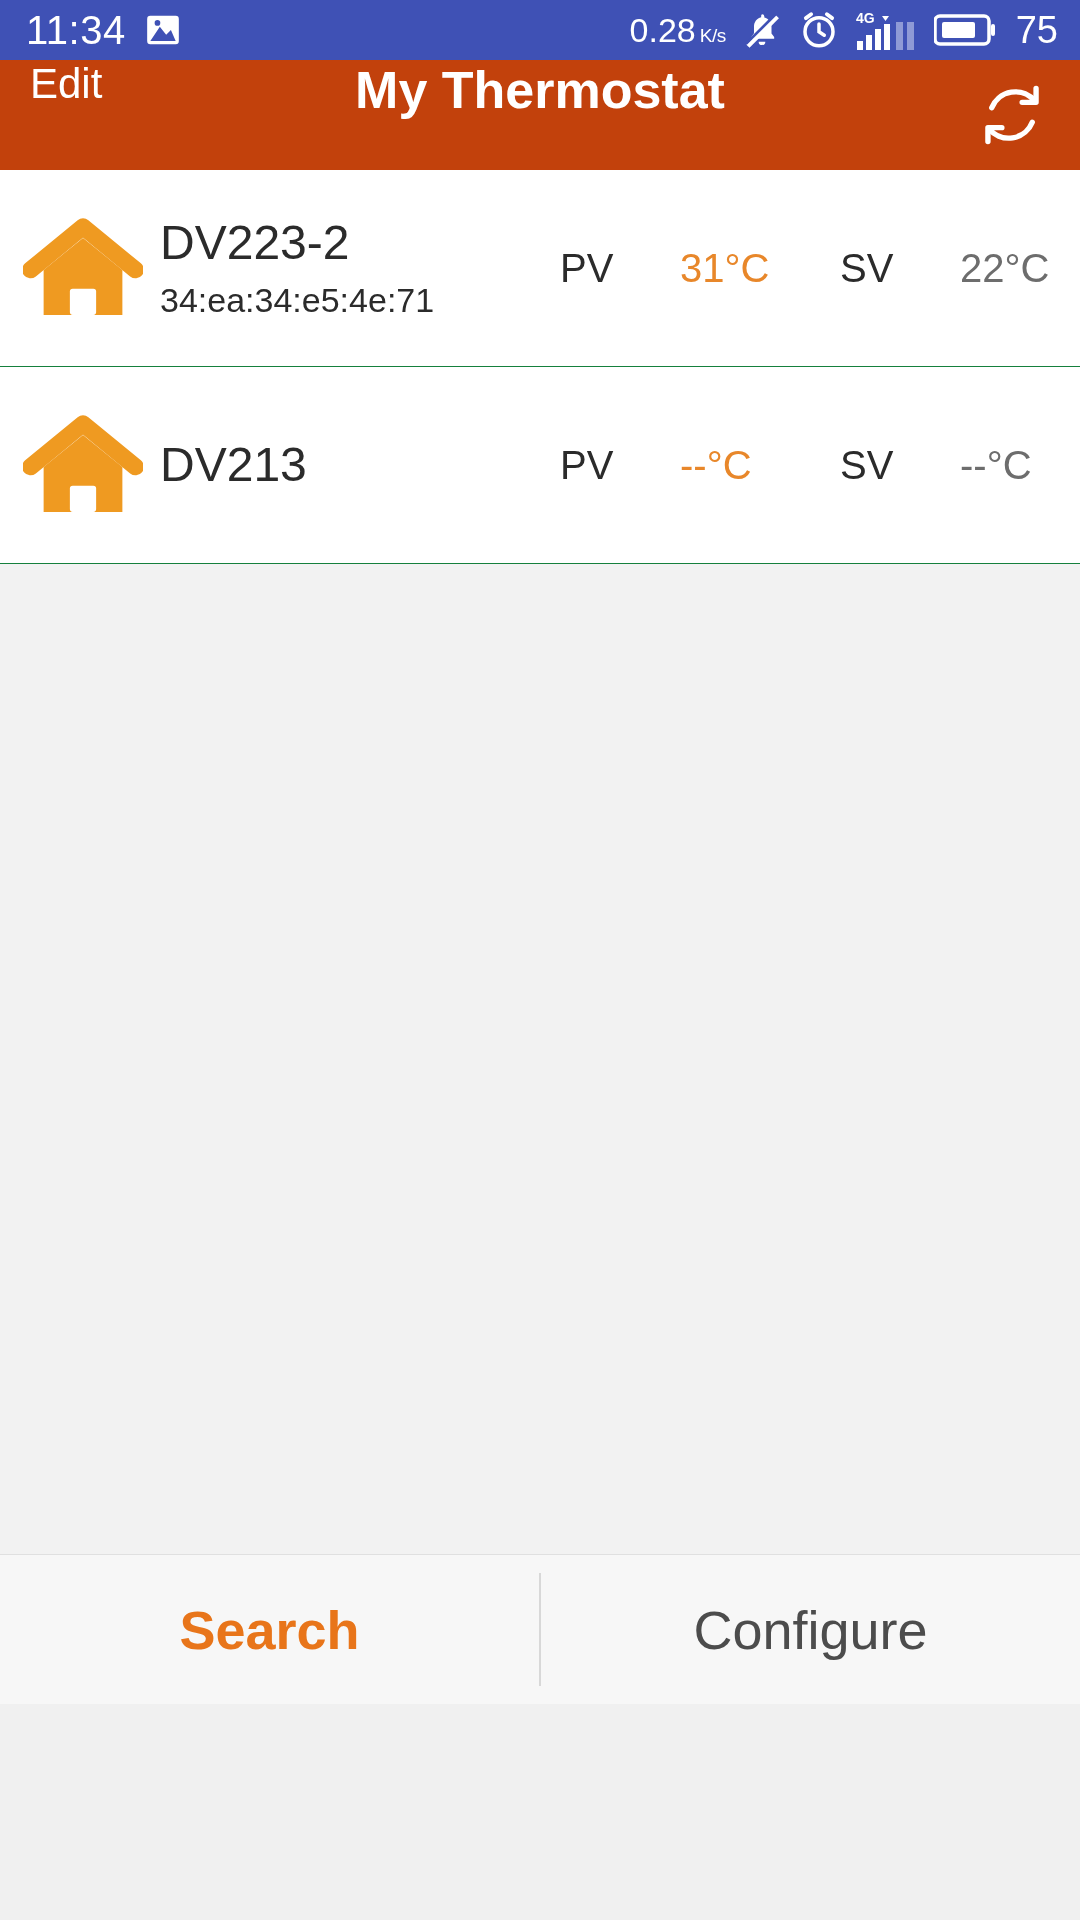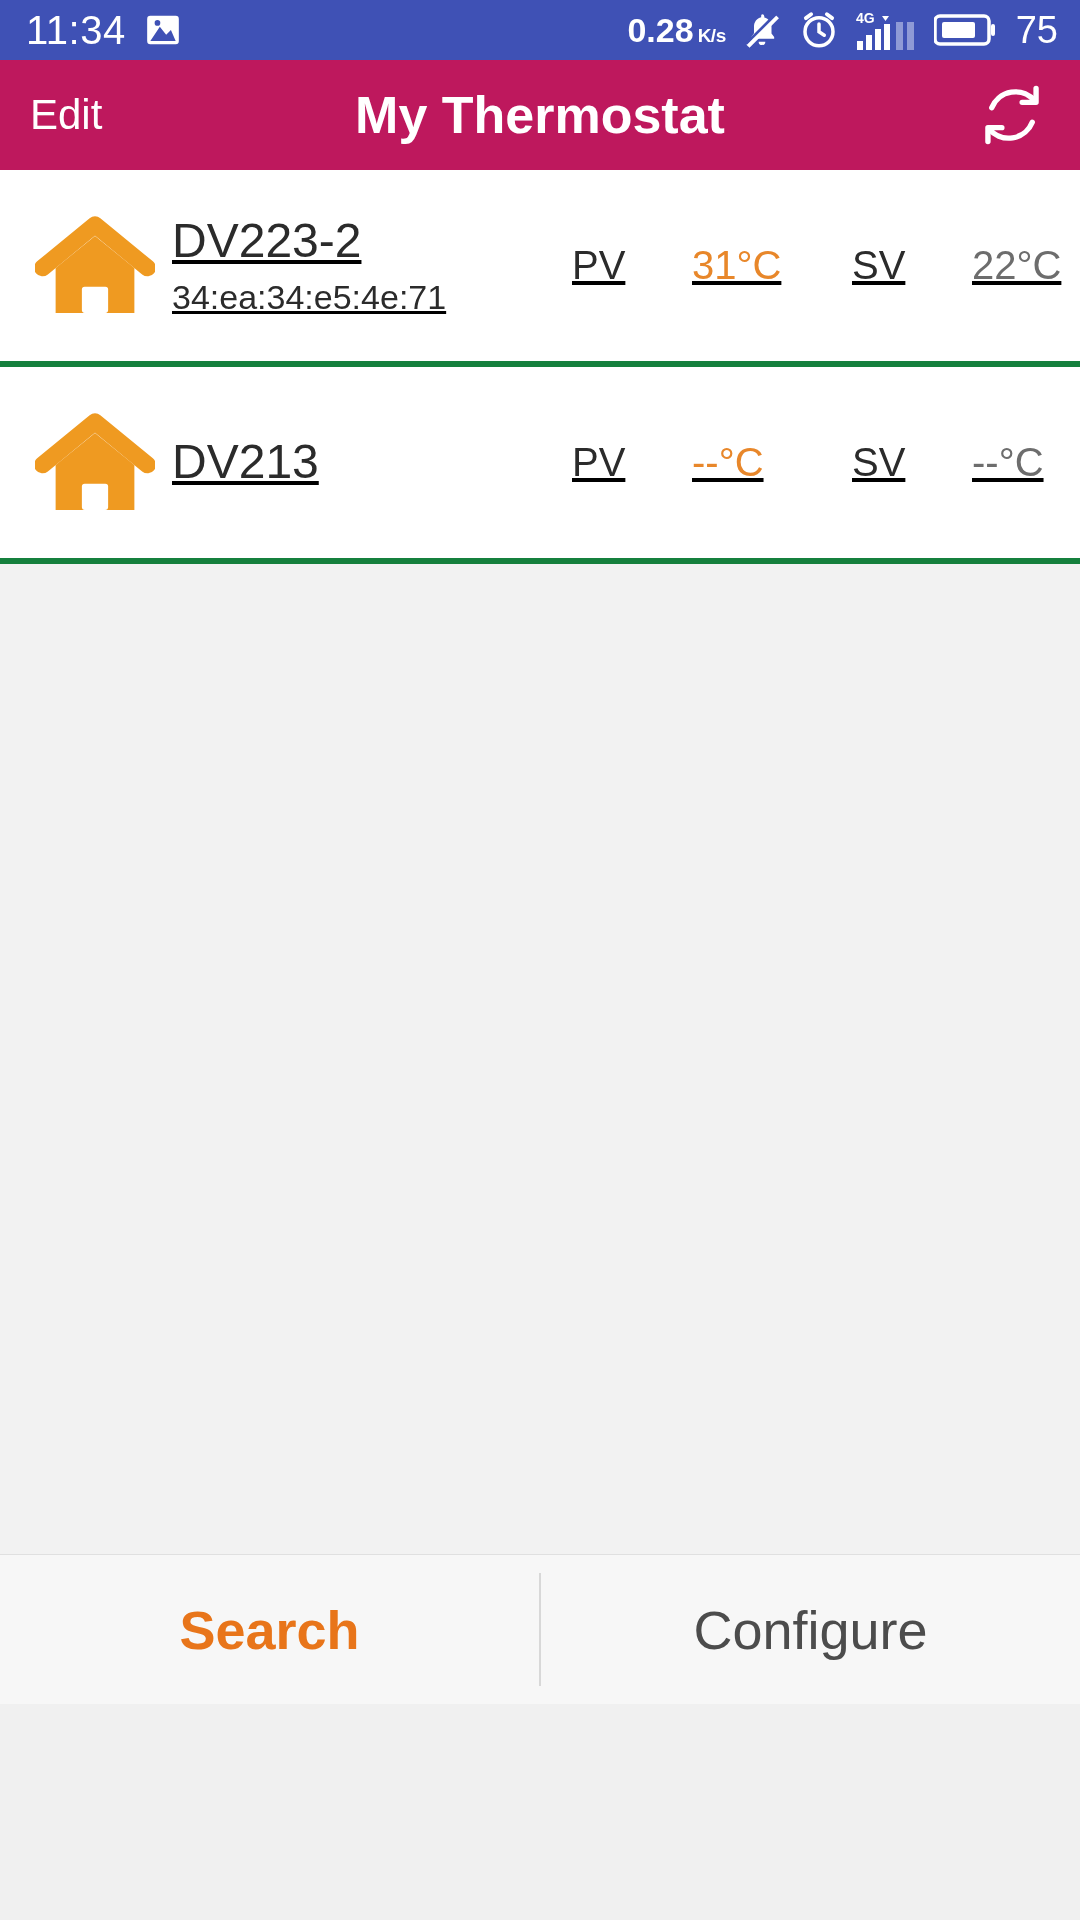--- a/index.html
+++ b/index.html
@@ -13,45 +13,44 @@
 
   
   .statusbar {
     height:60px; background:#3f51b5; color:#fff;
     display:flex; align-items:center; padding:0 22px 0 26px;
     flex:0 0 60px;
   }
   .sb-clock { font-size:40px; font-weight:400; letter-spacing:0.5px; line-height:1; }
   .sb-left { display:flex; align-items:center; gap:18px; }
   .sb-right { margin-left:auto; display:flex; align-items:center; gap:16px; }
-  .sb-speed { font-size:34px; display:flex; align-items:baseline;font-weight:bold; }
+  .sb-speed { font-size:34px; display:flex; align-items:baseline; }
   .sb-speed .unit { font-size:19px; margin-left:4px; letter-spacing:-0.5px;}
   .sb-batt-num { font-size:38px; margin-left:4px; }
   .ic { display:block; }
 
   
   .appbar {
-    height:110px; background:#be185d; color:#fff;
-    display:flex; align-items:center; position:relative;
+    height:110px; background:#c2410c; color:#fff;
+    display:flex; position:relative;
     flex:0 0 110px; padding:0 30px;
   }
   .edit-btn { font-size:42px; color:#fff; z-index:2; }
   .appbar-title {
     position:absolute; left:0; right:0; text-align:center;
     font-size:52px; font-weight:700; pointer-events:none;
   }
   .refresh-btn { margin-left:auto; z-index:2; display:flex; align-items:center; }
 
   
   .list { background:#ffffff; flex:0 0 auto; }
   .row {
     height:197px; display:flex; align-items:center;
-    padding:0 34px 0 30px; background:#fff;
-    border-bottom:6px solid #15803d;
-    text-decoration:underline;
+    padding:0 34px 0 18px; background:#fff;
+    border-bottom:1px solid #15803d;
   }
   .row-house { flex:0 0 130px; display:flex; justify-content:center; align-items:center; }
   .row-info { flex:0 0 auto; margin-left:12px; width:390px; }
   .dev-name { font-size:48px; color:#2b2b2b; line-height:1.18; }
   .dev-mac  { font-size:34px; color:#2b2b2b; line-height:1.2; margin-top:8px; }
   .row-temps { flex:1 1 auto; display:flex; flex-direction:row; justify-content:center; gap:10px; margin-left:10px; }
   .temp-line { display:flex; align-items:baseline; }
   .temp-label { font-size:40px; color:#2b2b2b; width:120px; text-align:left; }
   .temp-val { font-size:40px; width:150px; text-align:left; }
   .temp-val.pv { color:#e8872a; }

